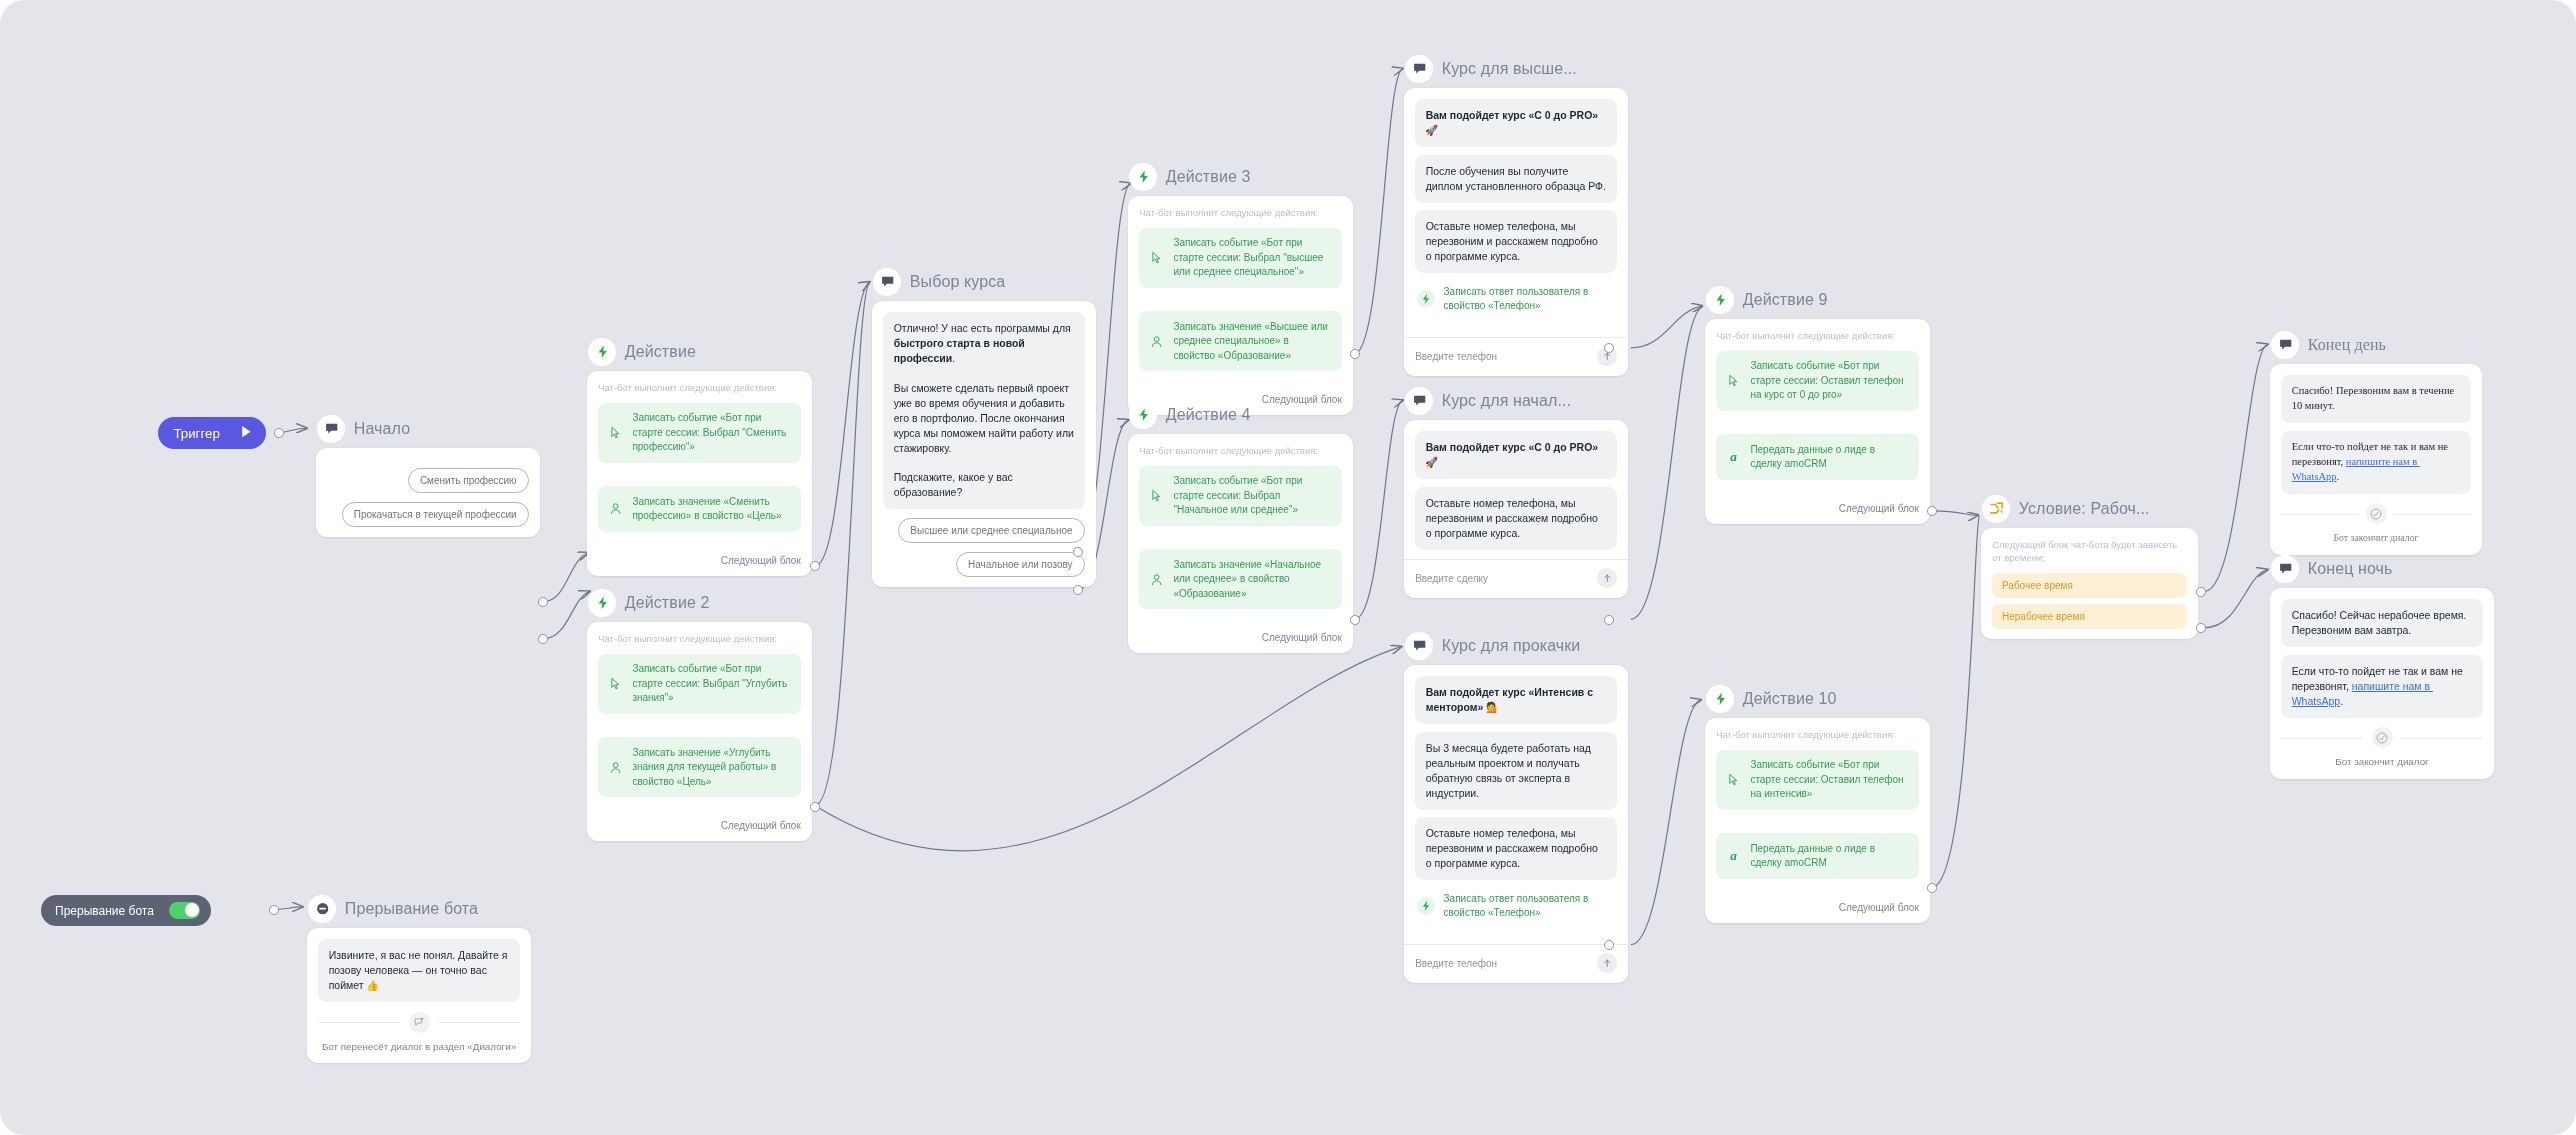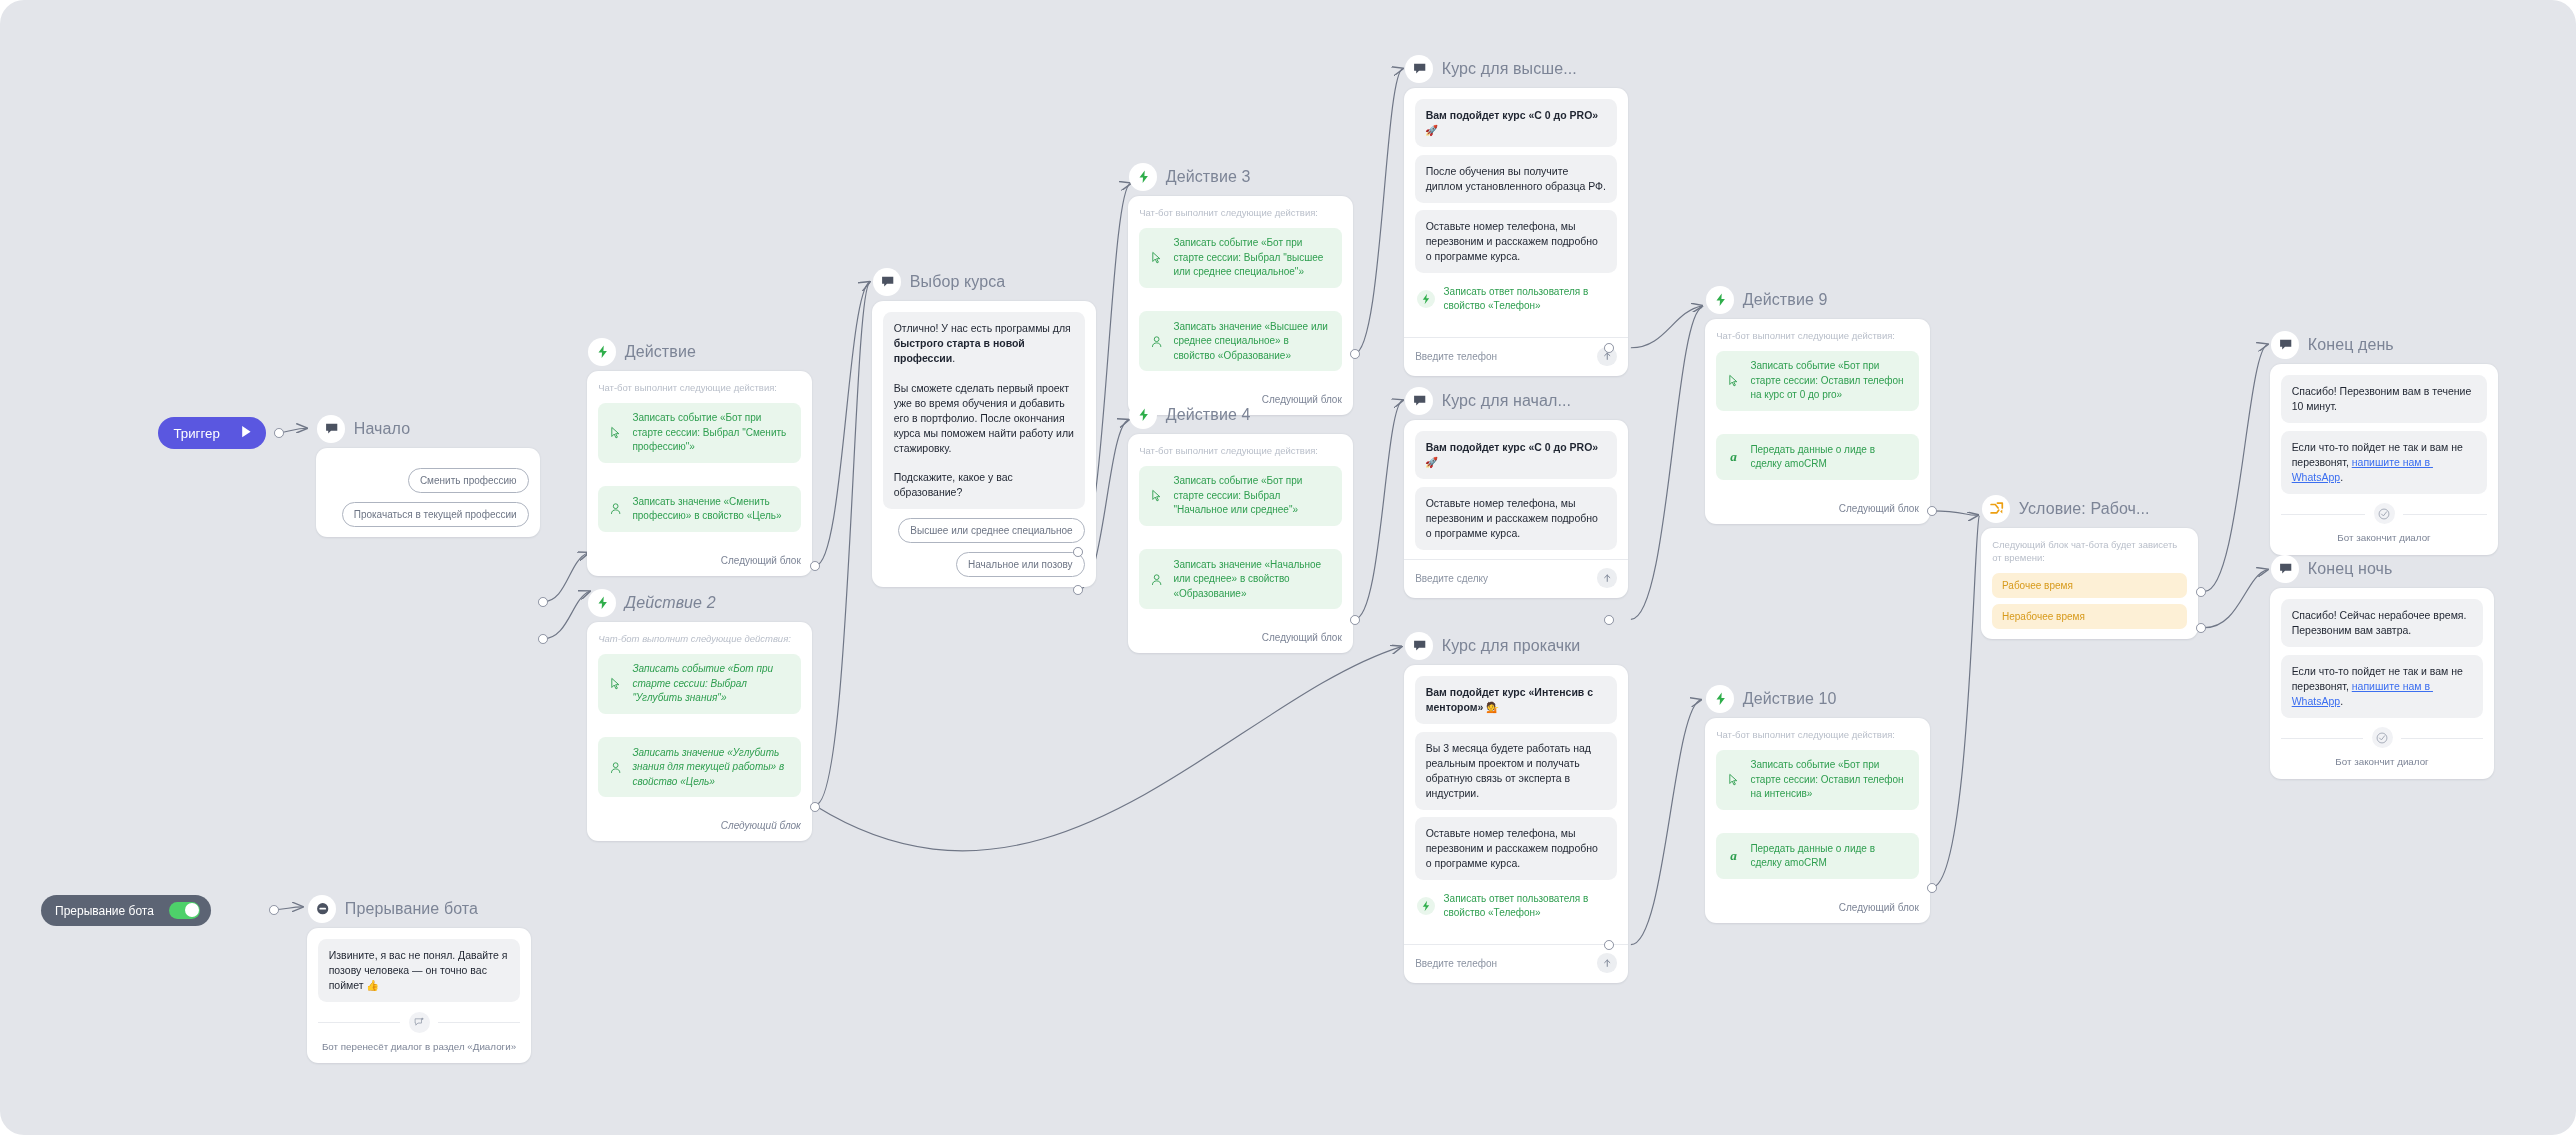--- a/index.html
+++ b/index.html
@@ -241,21 +241,21 @@
         </span>
         <span class="txt">Записать значение «Сменить профессию» в свойство «Цель»</span>
       </div>
       <div class="nextrow">
         <span class="nextlabel">Следующий блок</span>
       </div>
     </div>
   </div>
   <div class="port" style="left:810px; top:561px;"></div>
 
-  <div class="node" style="left:587px; top:587px; width:225px;font-style:italic;">
+  <div class="node" style="left:587px; top:587px; width:225px;">
     <div class="node-head">
       <span class="node-badge">
         <svg width="15.4" height="15.4" viewBox="0 0 22 22">
             <path d="M12.5 2 L5 12 h5 L9.5 20 L17 10 h-5 z" fill="#2fae4b"></path>
           </svg>
       </span>
       <span class="node-title">Действие 2</span>
     </div>
     <div class="node-body">
       <div class="hint">Чат-бот выполнит следующие действия:</div>
@@ -544,21 +544,21 @@
     </div>
     <div class="node-body">
       <div class="cond-hint">Следующий блок чат-бота будет зависеть от времени:</div>
       <div class="cond">Рабочее время</div>
       <div class="cond">Нерабочее время</div>
     </div>
   </div>
   <div class="port" style="left:2196px; top:587px;"></div>
   <div class="port" style="left:2196px; top:623px;"></div>
 
-  <div class="node" style="left:2270px; top:329px; width:228px;">
+  <div class="node" style="left:2270px; top:329px; width:212px;font-family:Liberation Serif, serif;">
     <div class="node-head">
       <span class="node-badge">
         <svg width="15.4" height="15.4" viewBox="0 0 22 22">
             <path d="M3 4 h16 v10 h-9 l-4 4 v-4 h-3 z" fill="#4b5261"></path>
           </svg>
       </span>
       <span class="node-title">Конец день</span>
     </div>
     <div class="node-body">
       <div class="bubble">Спасибо! Перезвоним вам в течение 10 минут.</div>

